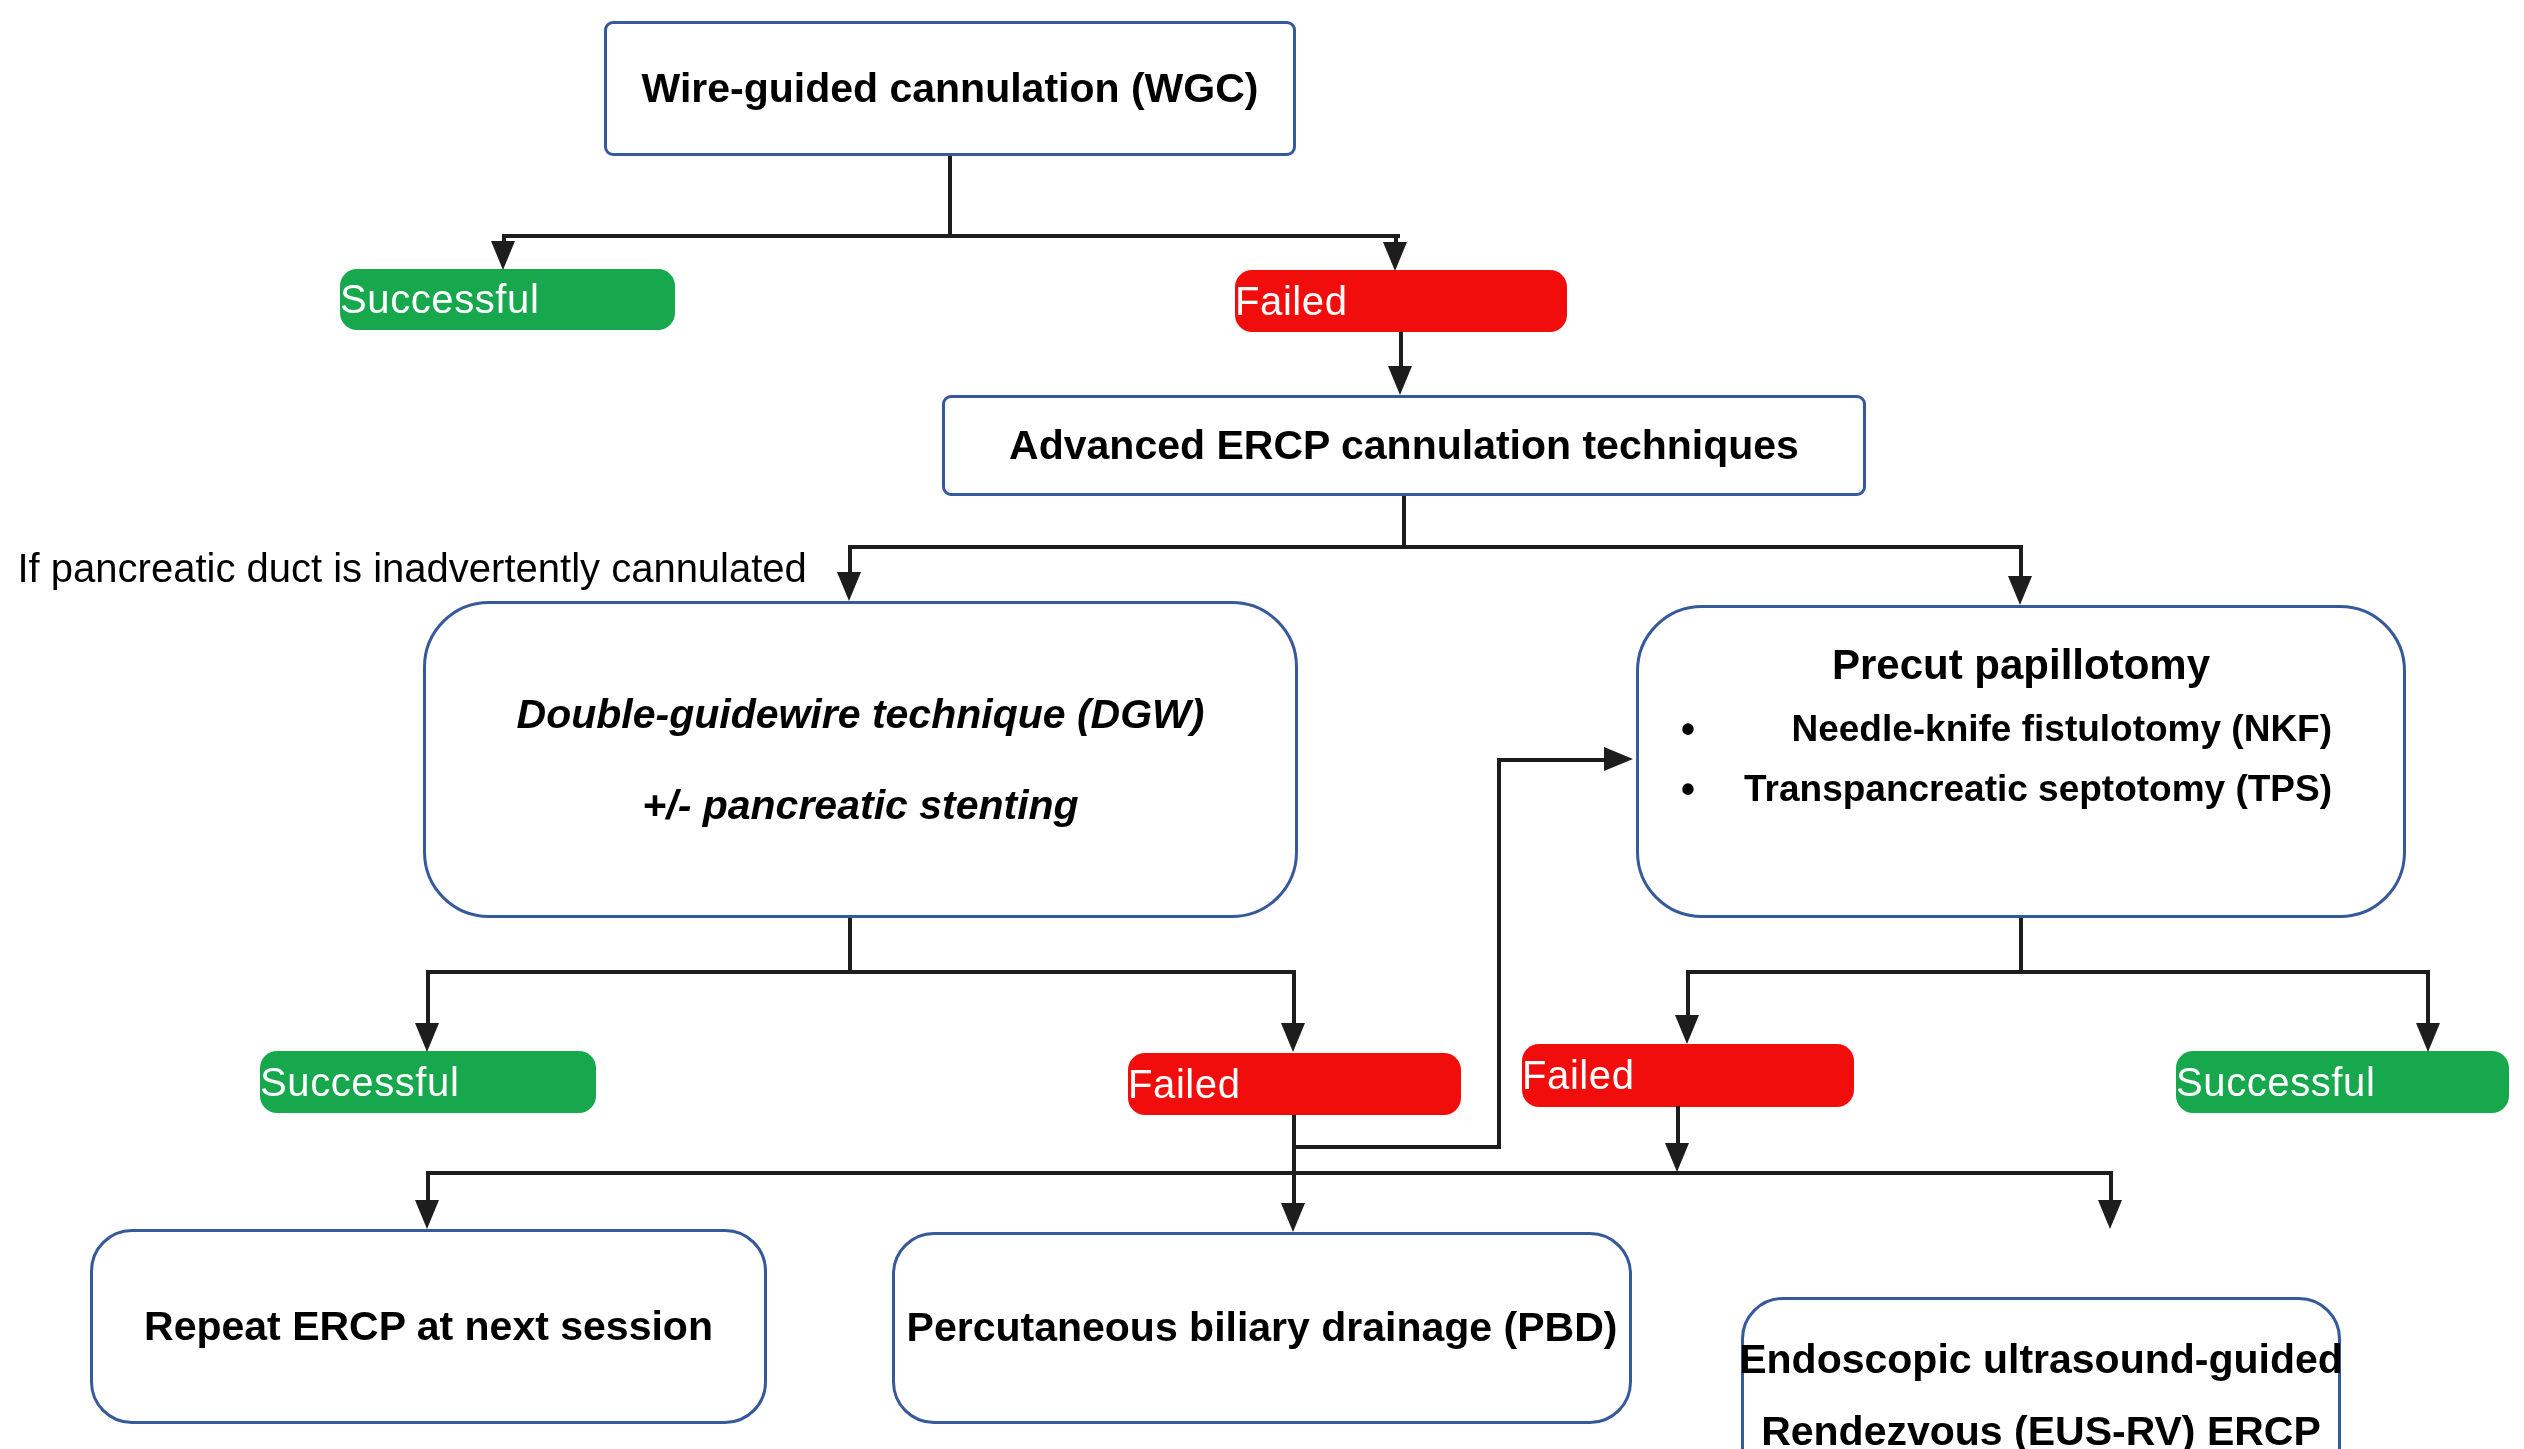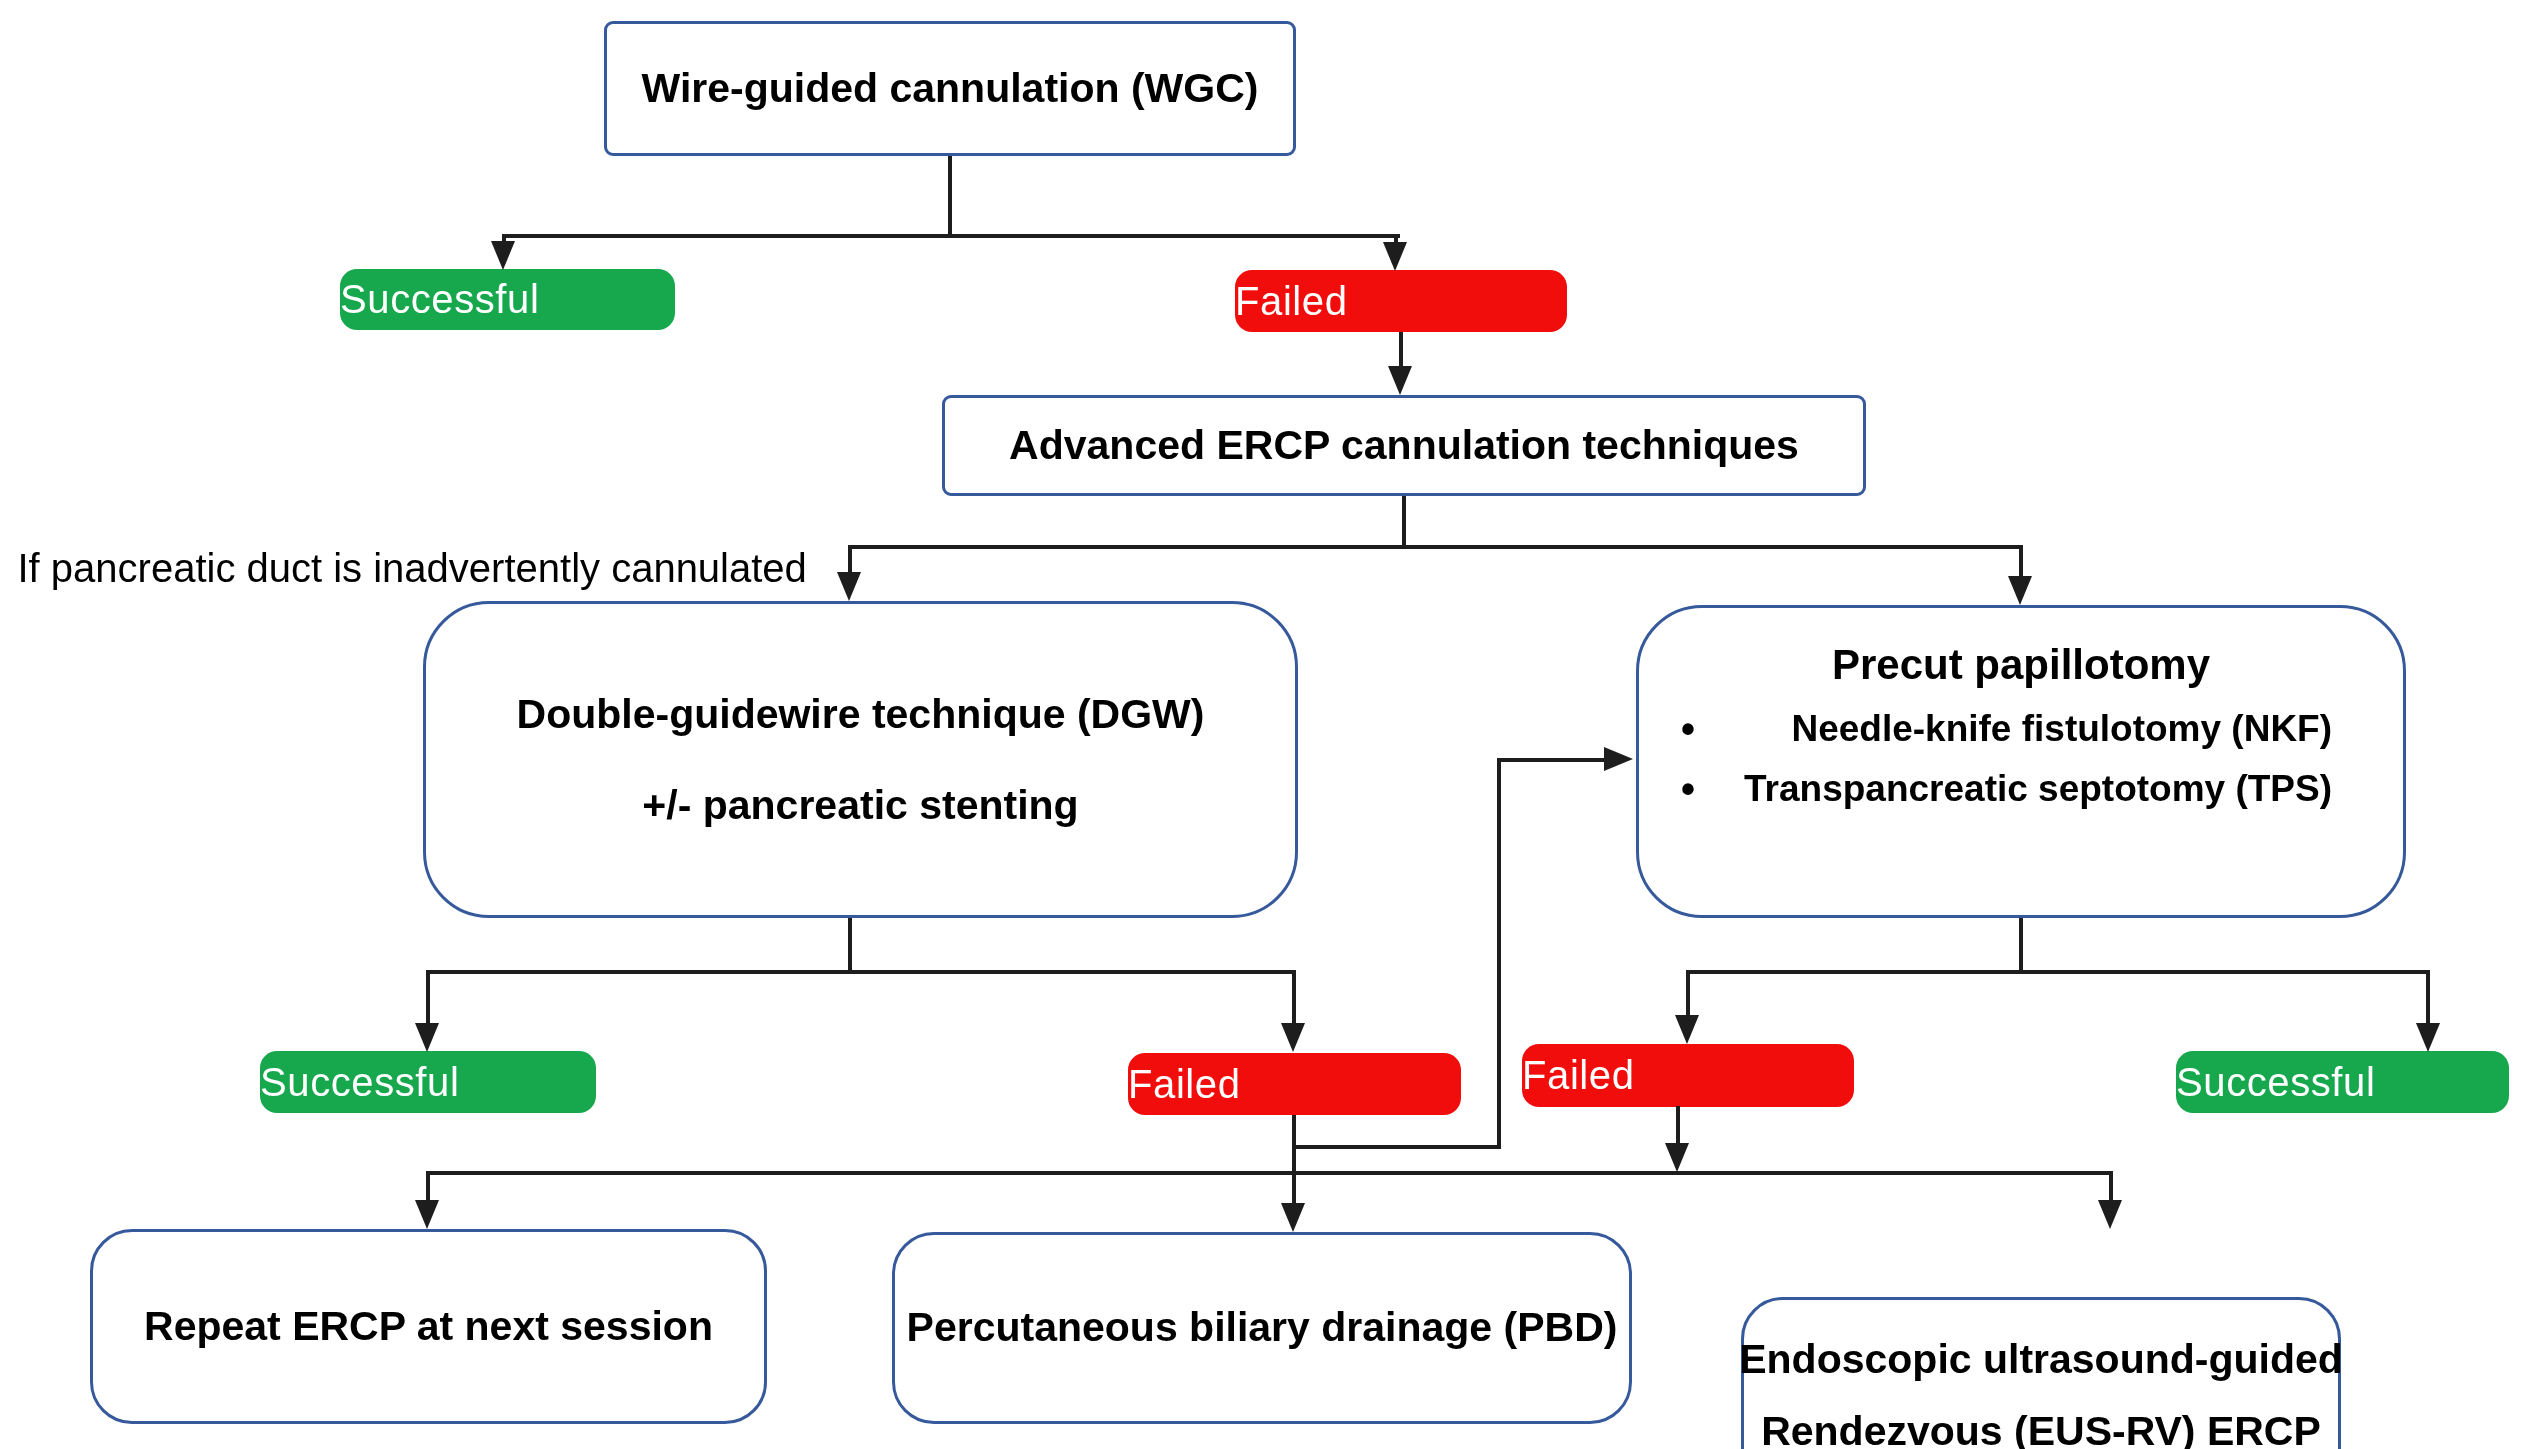--- a/index.html
+++ b/index.html
@@ -77,21 +77,21 @@
   <div class="pill fail" style="left:1235px;top:270px;width:332px;height:62px;">
     <span>Failed</span>
   </div>
 
   <div class="node r55" style="left:942px;top:395px;width:924px;height:101px;">
     <span>Advanced ERCP cannulation techniques</span>
   </div>
 
   <div class="sidenote" style="left:17.5px;top:546px;">If pancreatic duct is inadvertently cannulated</div>
 
-  <div class="node r110" style="left:423px;top:601px;width:875px;height:317px;">
+  <div class="node r110" style="left:423px;top:601px;width:875px;height:317px;font-style:italic;">
     <span class="dgw-line">Double-guidewire technique (DGW)</span>
     <span class="dgw-line">+/- pancreatic stenting</span>
   </div>
 
   <div class="node r110" style="left:1636px;top:605px;width:770px;height:313px;justify-content:flex-start;padding-top:27px;">
     <div class="precut-title">Precut papillotomy</div>
     <ul class="precut-list">
       <li><span>Needle-knife fistulotomy (NKF)</span></li>
       <li><span>Transpancreatic septotomy (TPS)</span></li>
     </ul>

